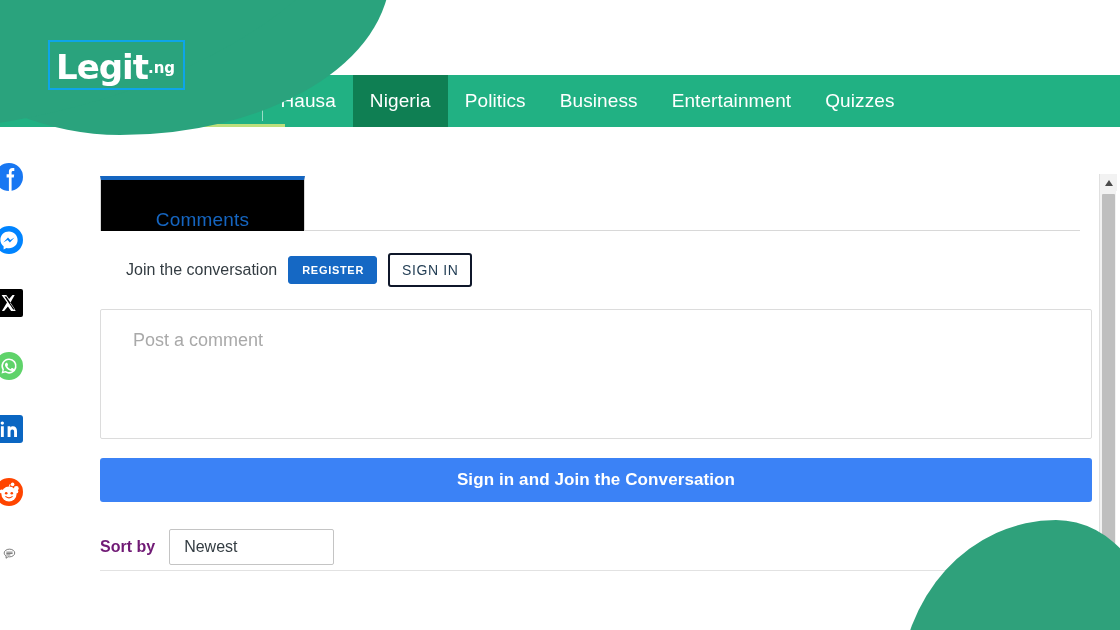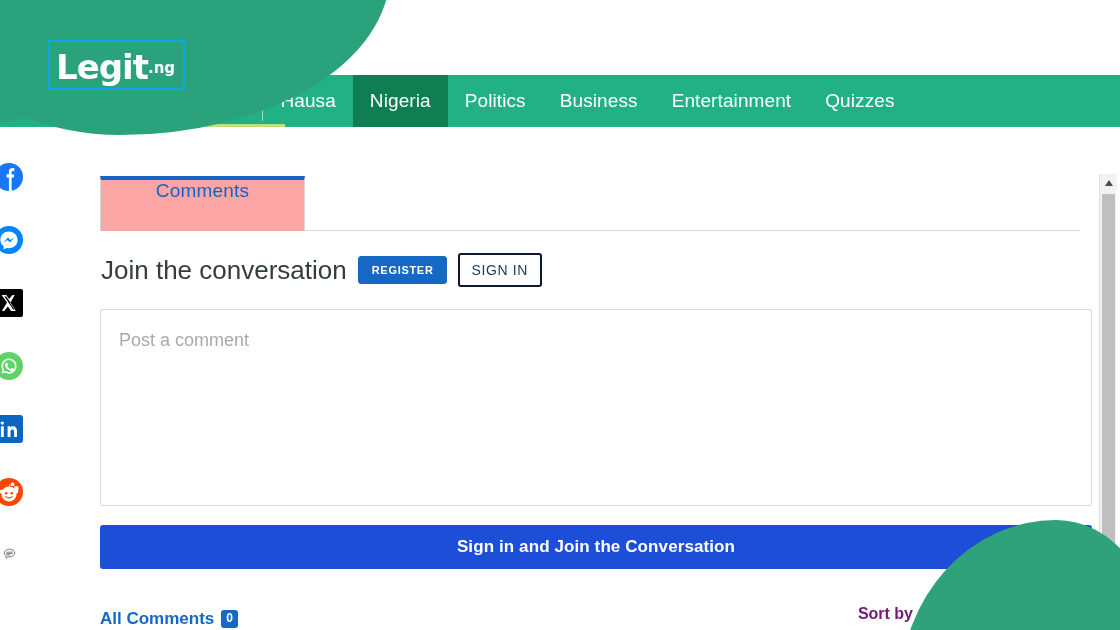--- a/index.html
+++ b/index.html
@@ -85,59 +85,59 @@
   .soc-count { font-size: 15px; color:#3b3b3b; margin-left:-2px;}
 
   
   .panel {
     position: absolute; left: 100px; top: 176px; width: 992px; height: 470px;
     z-index: 3;
   }
   .tabrow { position: relative; height: 55px; }
   .tab-comments {
     position: absolute; left: 0; top: 0; width: 205px; height: 55px;
-    background: #fca5a5;
+    background: #000000;
     border-top: 4px solid #1565c0;
     border-left: 1px solid #d8d8d8;
     border-right: 1px solid #d8d8d8;
-    display: flex; align-items: flex-start; justify-content: center;
+    display: flex; align-items: flex-end; justify-content: center;
     color: #1565c0; font-size: 19px; letter-spacing:.2px;
     z-index: 2;
   }
   .tabrow-line {
     position: absolute; left: 205px; right: 12px; bottom: 0; height: 1px; background: #d8d8d8;
   }
 
   .join-row {
     display: flex; align-items: center; gap: 11px;
     margin-top: 22px; padding-left: 1px;
   }
-  .join-text { font-size: 26px; color: #333c42; }
+  .join-text { font-size: 16px; color: #333c42; margin-left: 25px; }
   .btn-register {
     background: #1568c4; color:#fff; border: 1px solid #1568c4;
     font-size: 11px; font-weight: bold; letter-spacing:.7px;
     padding: 7px 12px 7px 13px; border-radius: 3px;
   }
   .btn-signin {
     background: #fff; color:#1f3b52; border: 2px solid #0f172a;
     font-size: 14px; letter-spacing:.6px;
     padding: 7px 12px; border-radius: 3px;
   }
 
   .commentbox {
-    margin-top: 22px; width: 992px; height: 197px;
+    margin-top: 22px; width: 992px; height: 130px;
     border: 1px solid #dcdcdc; background: #fff;
     border-radius: 2px;
-    padding: 20px 18px;
+    padding: 20px 32px;
     font-size: 18px; color: #a9a9a9;
   }
 
   .btn-signjoin {
     margin-top: 19px; width: 992px; height: 44px;
-    background: #1d4ed8; color: #ffffff;
+    background: #3b82f6; color: #ffffff;
     border: none; border-radius: 3px;
     font-size: 17px; font-weight: bold; letter-spacing:.1px;
     display:flex; align-items:center; justify-content:center;
   }
 
   .bottomrow {
     margin-top: 27px; display:flex; align-items:flex-end; justify-content:space-between;
     width: 992px; position: relative;
   }
   .allcomments {
@@ -286,25 +286,20 @@
       <button class="btn-register">REGISTER</button>
       <button class="btn-signin">SIGN IN</button>
     </div>
 
     <div class="commentbox">Post a comment</div>
 
     <button class="btn-signjoin">Sign in and Join the Conversation</button>
 
     <div class="bottomrow">
       <div class="bottom-hairline"></div>
-      <div class="allcomments">
-        <span class="allcomments-label">All Comments</span>
-        <span class="badge-count">0</span>
-        <div class="allcomments-underline"></div>
-      </div>
       <div class="sortwrap">
         <span class="sort-label">Sort by</span>
         <div class="sort-select">Newest</div>
       </div>
     </div>
   </div>
 
   <div class="scrollbar">
     <div class="sb-up">
         <div class="caret"></div>

